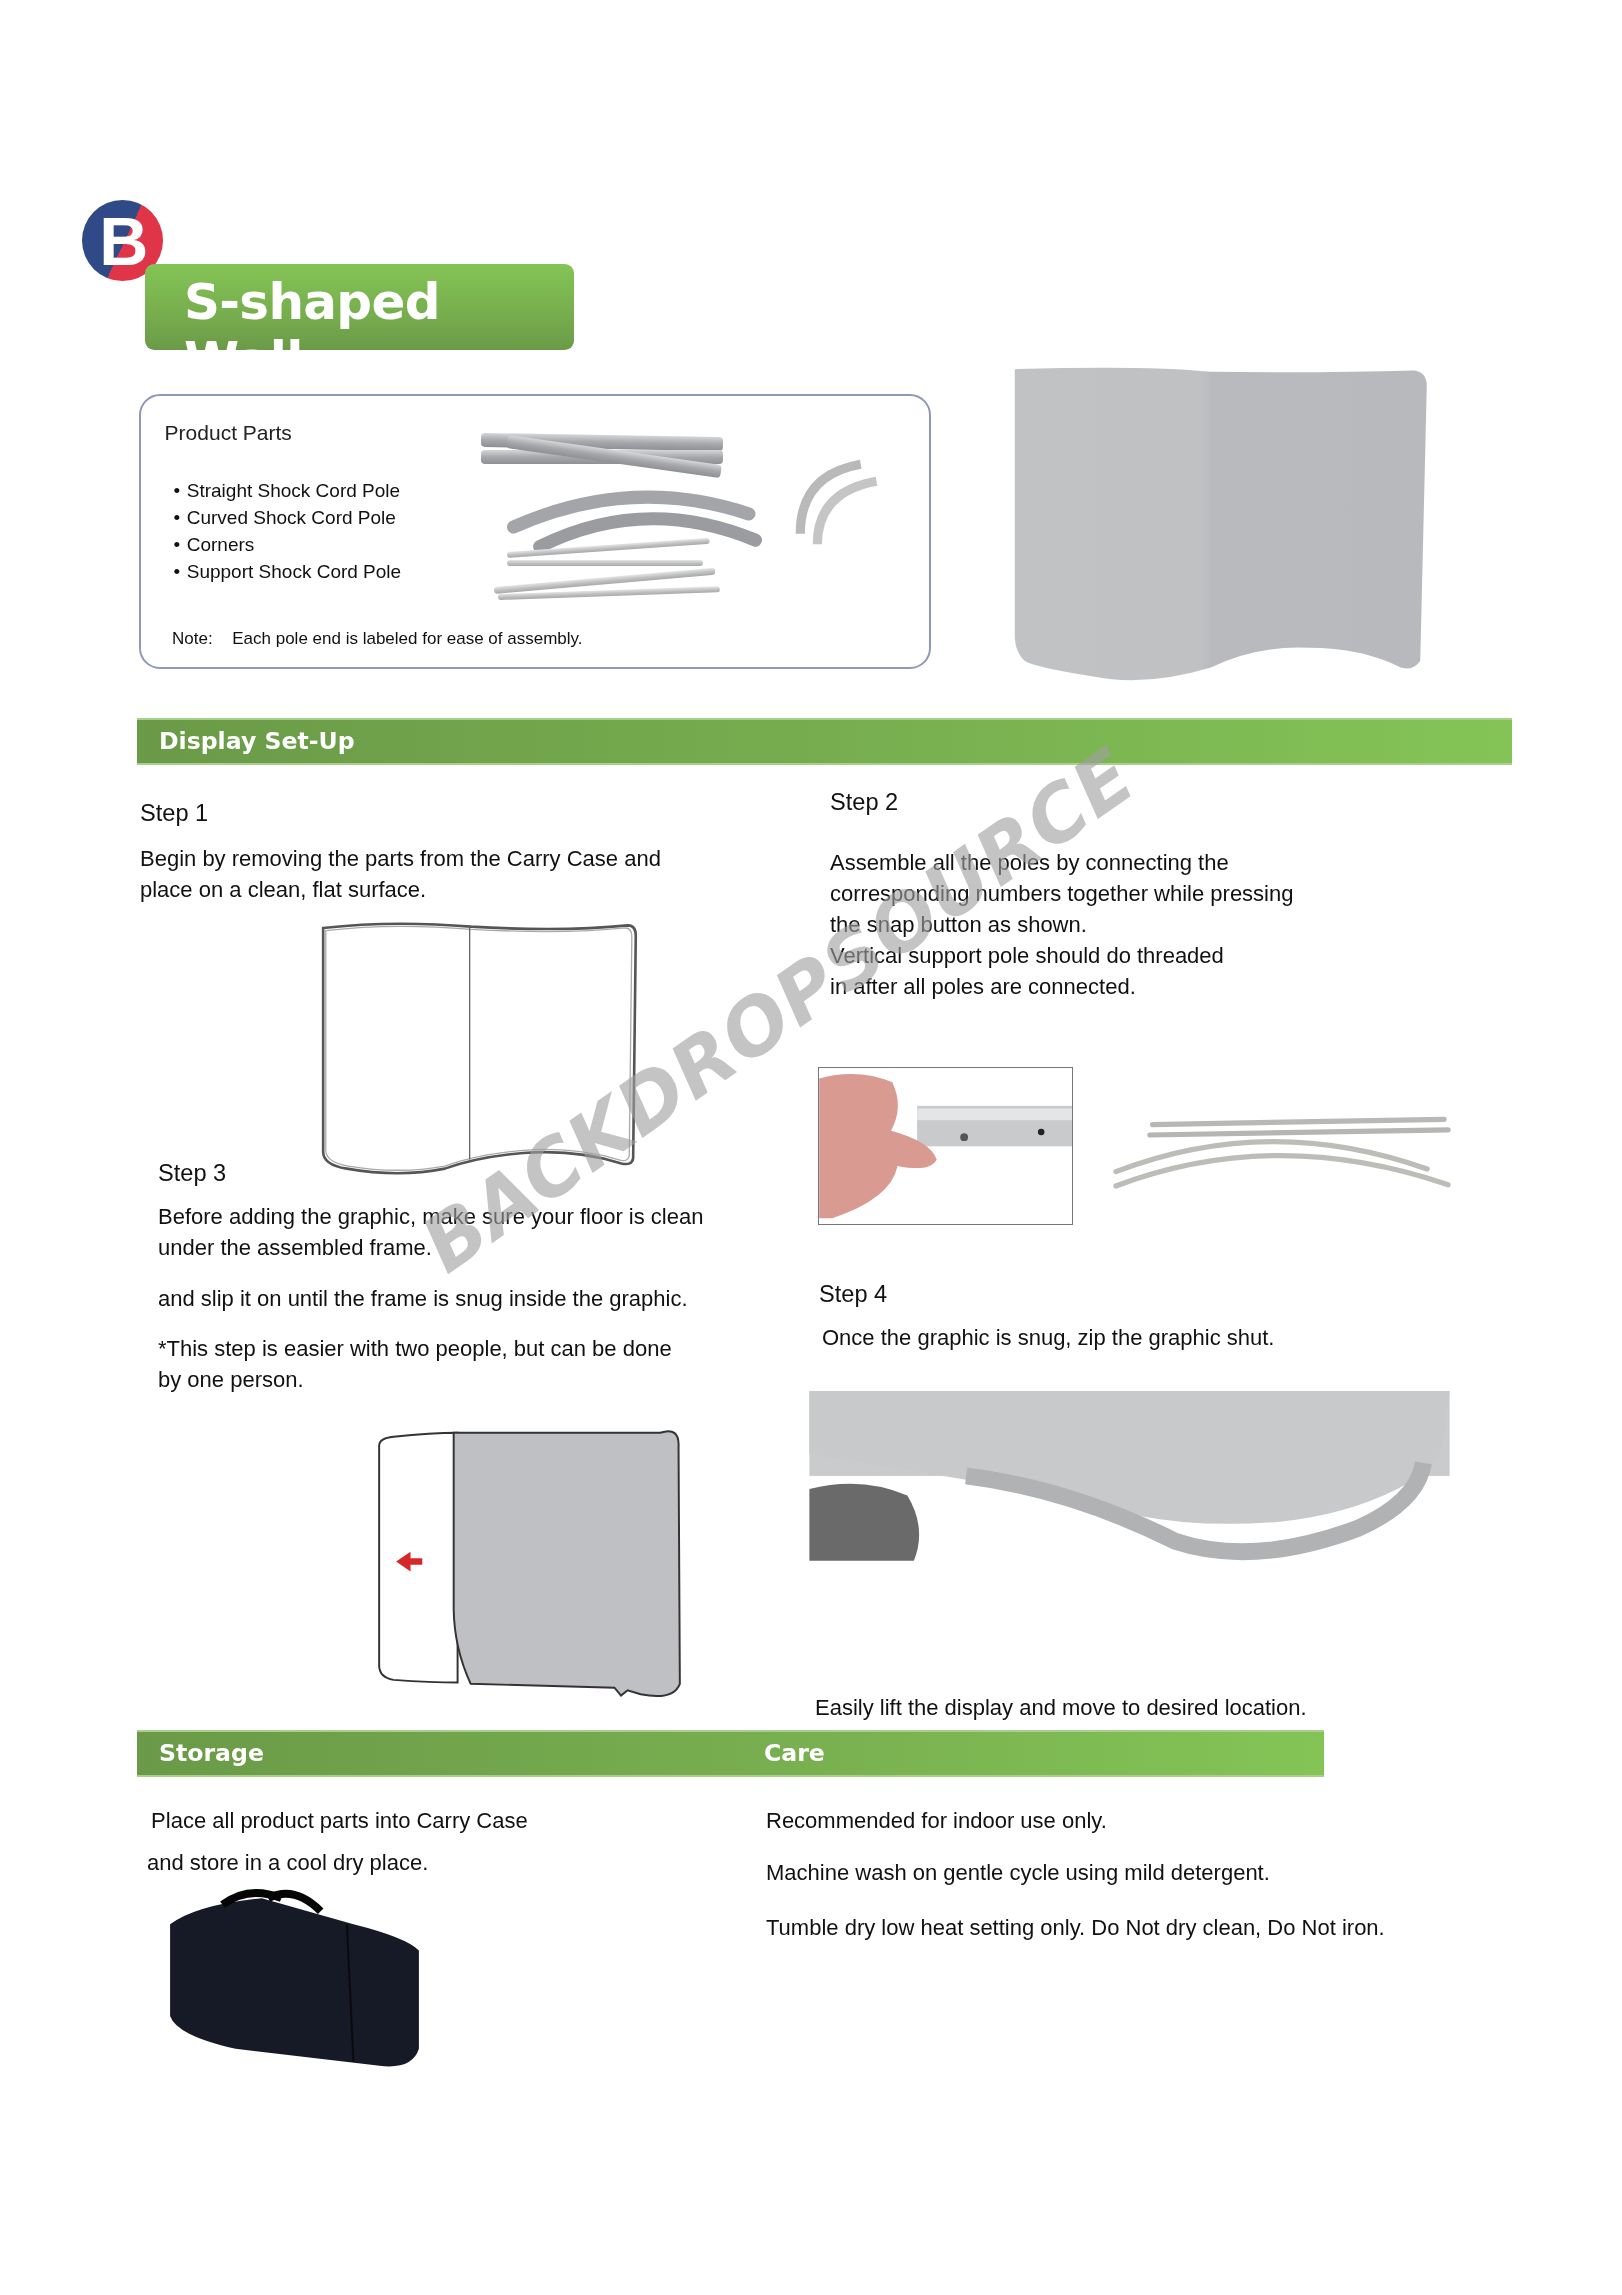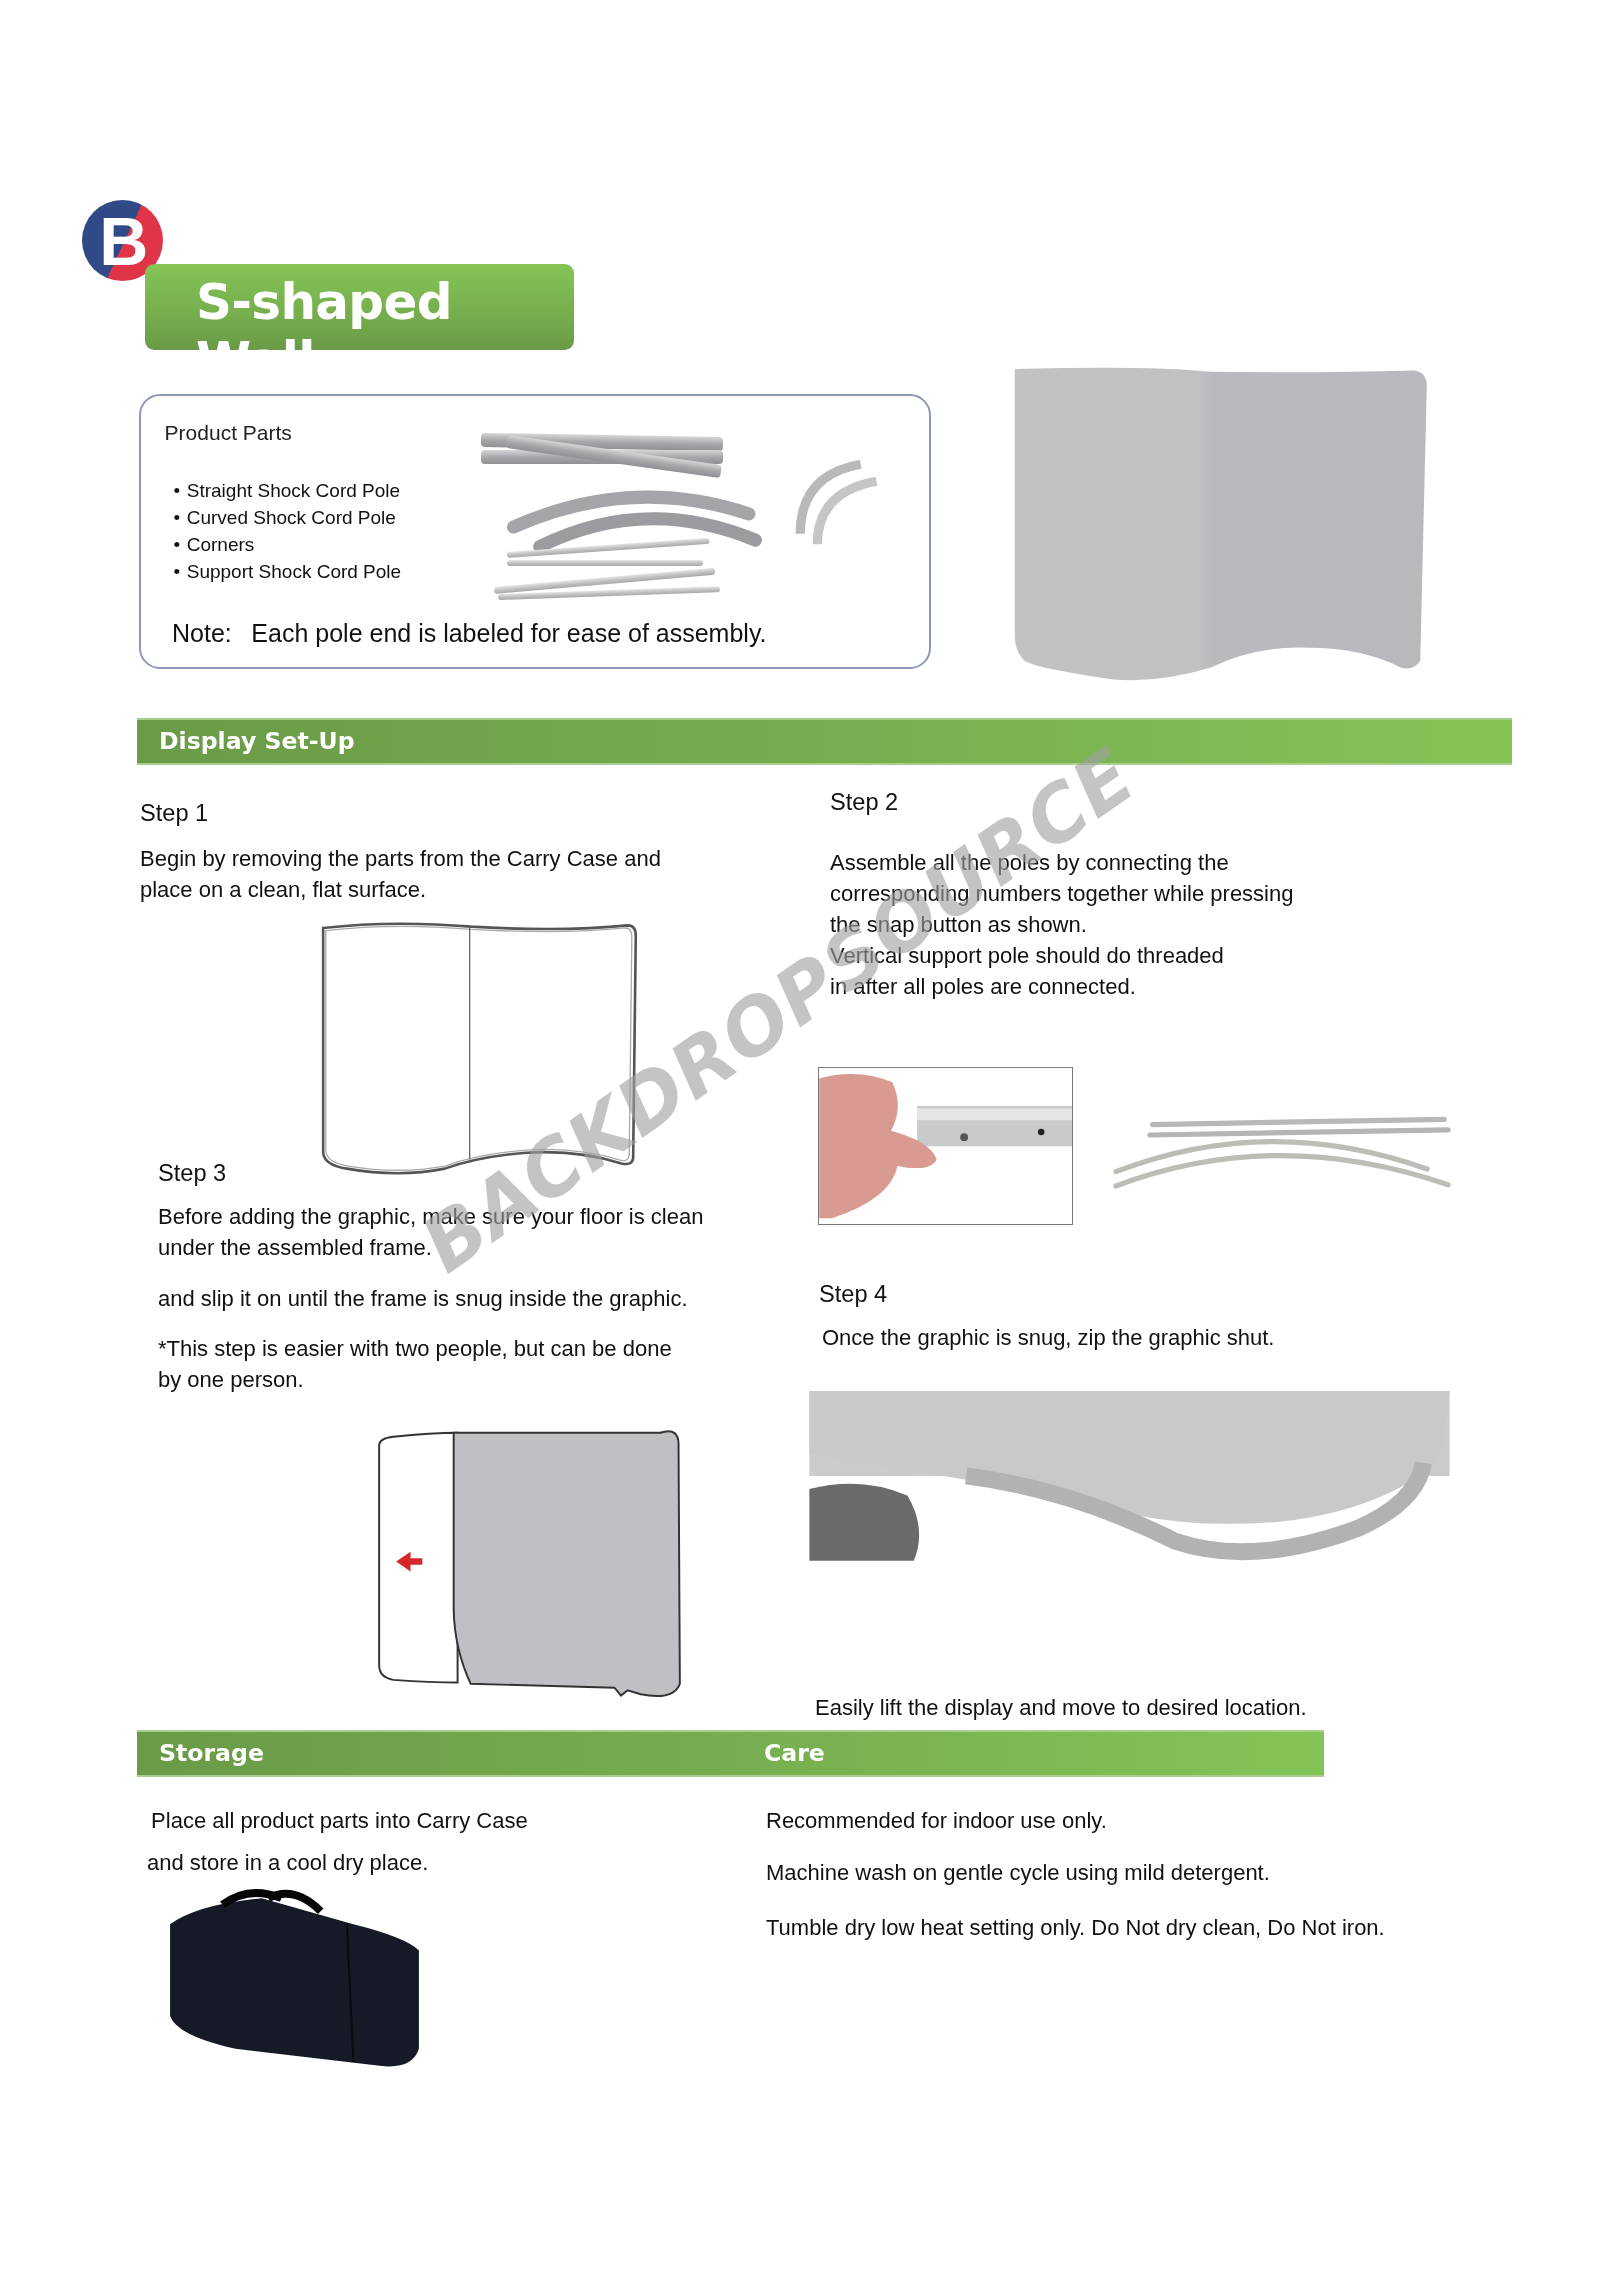--- a/index.html
+++ b/index.html
@@ -13,30 +13,30 @@
           overflow: hidden; }
   .logo-letter { position: absolute; left: 0; top: 0; width: 100%; height: 100%;
           display: flex; align-items: center; justify-content: center;
           font-family: "Liberation Sans", sans-serif; font-weight: bold; font-size: 68px; color: #fff;
           line-height: 1; padding-left: 2.6px; box-sizing: border-box; }
 
   
   .title-pill { left: 145px; top: 264px; width: 429px; height: 86px; border-radius: 9.2px;
           background: linear-gradient(180deg, #84c456 0%, #76ad4d 60%, #6a9a47 100%); }
   .title-text { position: absolute; left: 39px; top: 9.2px; font-family: "DejaVu Sans", sans-serif;
-          font-weight: bold; font-size: 50px; color: #fff; letter-spacing: -0.7px; margin-left: 12px; }
+          font-weight: bold; font-size: 50px; color: #fff; letter-spacing: -0.7px; }
 
   
   .parts-box { left: 139px; top: 394px; width: 792px; height: 275px; border: 2.6px solid #8f99b7;
           border-radius: 21px; box-sizing: border-box; background: #fff; }
   .parts-heading { position: absolute; left: 23.6px; top: 25px; font-size: 21px; color: #222; }
   .parts-list { position: absolute; left: 23.6px; top: 72px; margin: 9px; padding: 0; list-style: none; }
   .parts-list li { font-size: 19px; line-height: 27px; color: #111; }
   .parts-list li::before { content: "\2022"; margin-right: 6.5px; }
-  .parts-note { position: absolute; left: 31px; top: 223px; font-size: 25px; color: #111; }
+  .parts-note { position: absolute; left: 31px; top: 233px; font-size: 17px; color: #111; }
   .parts-note .note-label { margin-right: 19.6px; }
 
   .pole { position: absolute; background: linear-gradient(180deg, #d5d6d8 0%, #a6a8ab 50%, #8e9093 100%);
           border-radius: 3.9px; }
   .pole.light { background: linear-gradient(180deg, #e6e6e6 0%, #c1c2c2 50%, #a7a8a8 100%); }
 
   
   .wall-preview { left: 995px; top: 360px; width: 445px; height: 327px; }
 
   

